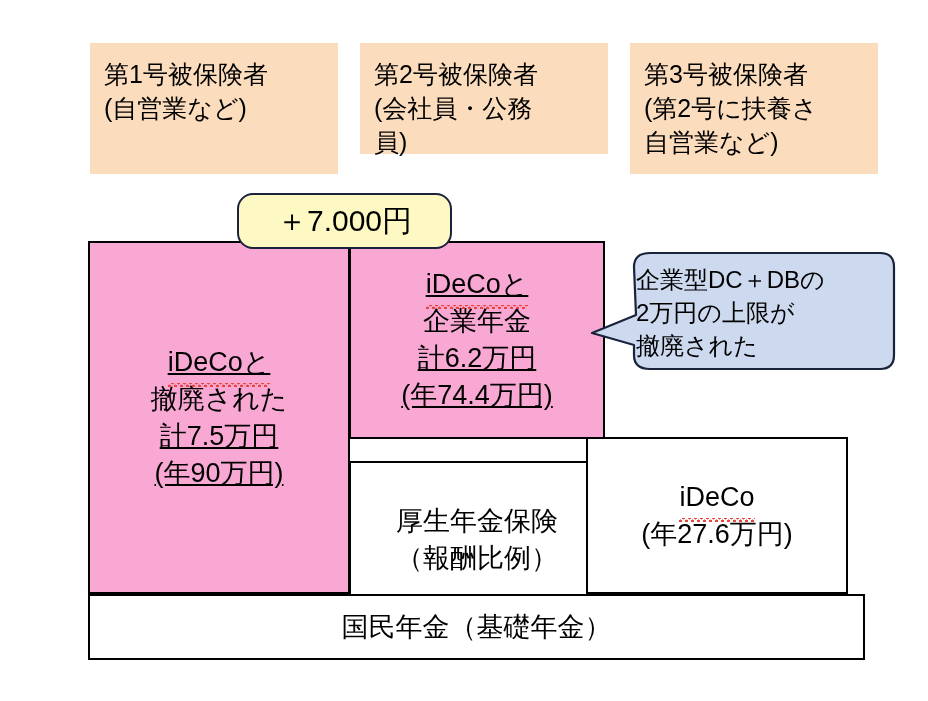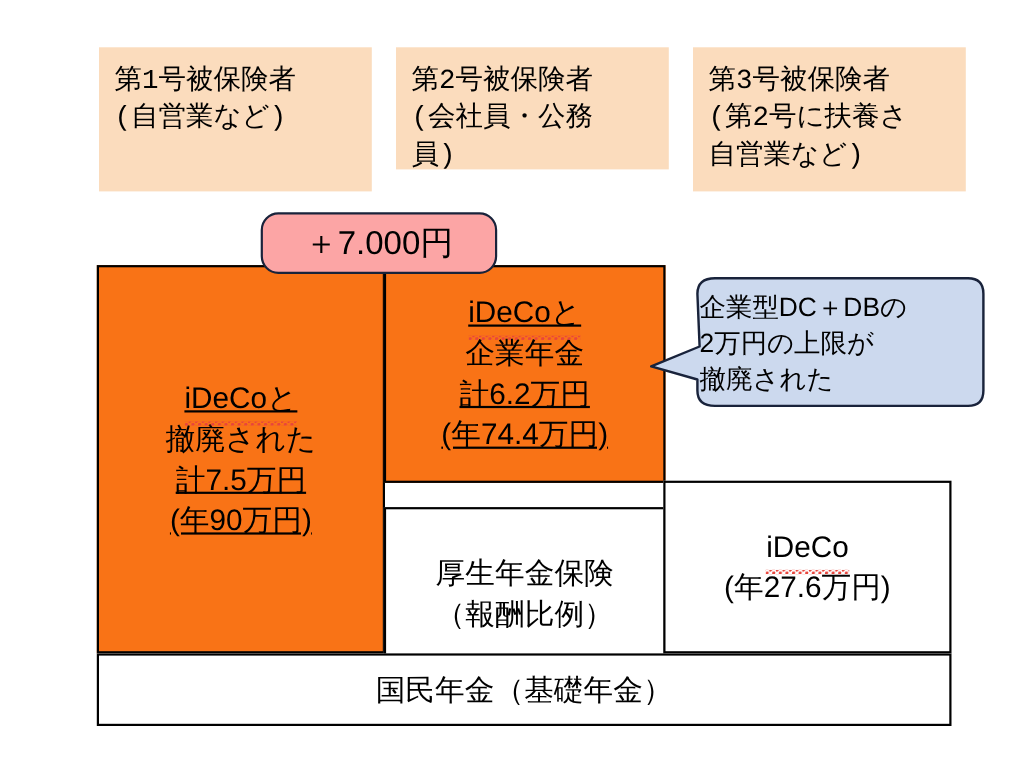--- a/index.html
+++ b/index.html
@@ -17,37 +17,36 @@
   
   .hdr{
     position:absolute;
     background:#fbdcbd;
     color:#000000;
     font-size:25px;
     line-height:34px;
     padding:14px 10px 16px 14px;
     box-sizing:border-box;
     white-space:pre-line;
-    font-family:Liberation Mono, monospace;
   }
 
   
   .cell{
     position:absolute;
     box-sizing:border-box;
     border:2px solid #000000;
     display:flex;
     align-items:center;
     justify-content:center;
     text-align:center;
     color:#000000;
     font-size:27px;
     line-height:37px;
   }
-  .cell.blue{background:#f97316;}
+  .cell.blue{background:#f9a8d4;}
   .cell.white{background:#ffffff;}
   .cell .lines{display:block;width:100%;}
   .cell .ln{display:block;white-space:nowrap;}
   .ln.u{text-decoration:underline;text-underline-offset:2px;}
 
   
   .sq{
     position:relative;
     display:inline-block;
     text-decoration:underline;
@@ -62,21 +61,21 @@
       radial-gradient(circle at 1.5px 3px, #e8453c 1.4px, rgba(0,0,0,0) 1.6px),
       radial-gradient(circle at 4.5px 0px, #e8453c 1.4px, rgba(0,0,0,0) 1.6px);
     background-size:6px 4px;
     background-repeat:repeat-x;
   }
   .sq.nosolid{text-decoration:none;}
 
   
   .callout{
     position:absolute;
-    background:#fca5a5;
+    background:#fef9c3;
     border:2px solid #19233b;
     border-radius:16px;
     display:flex;align-items:center;justify-content:center;
     font-size:30px;
     color:#000000;
     box-sizing:border-box;
     z-index:6;
   }
 
   
@@ -126,21 +125,21 @@
     </span>
   </div>
 
   <div class="cell white" style="left:349px;top:437px;width:256px;height:157px;margin-top:24px;">
     <span class="lines">
       <span class="ln">厚生年金保険</span>
       <span class="ln">（報酬比例）</span>
     </span>
   </div>
 
-  <div class="cell white" style="left:603px;top:437px;width:262px;height:157px;">
+  <div class="cell white" style="left:586px;top:437px;width:262px;height:157px;">
     <span class="lines">
       <span class="ln"><span class="sq nosolid">iDeCo</span></span>
       <span class="ln">(年27.6万円)</span>
     </span>
   </div>
 
   <div class="cell white" style="left:88px;top:594px;width:777px;height:66px;">
     <span class="lines">
       <span class="ln">国民年金（基礎年金）</span>
     </span>

